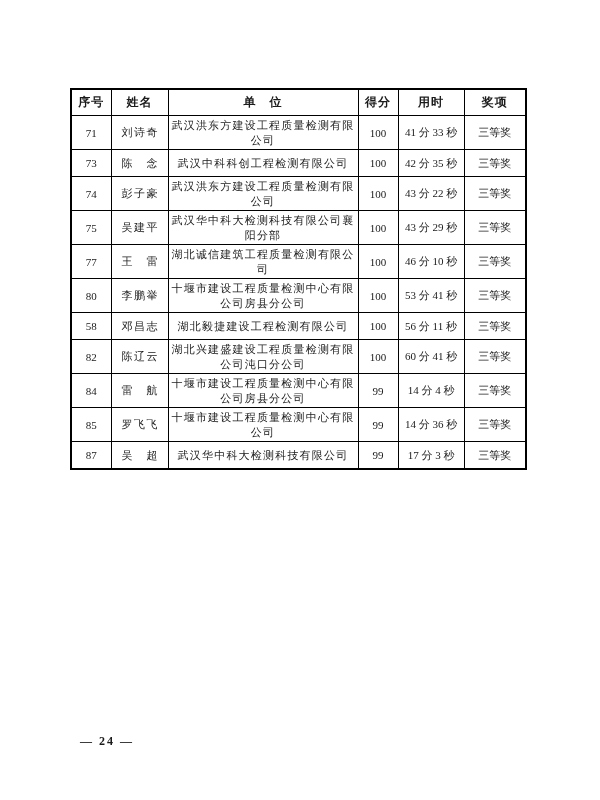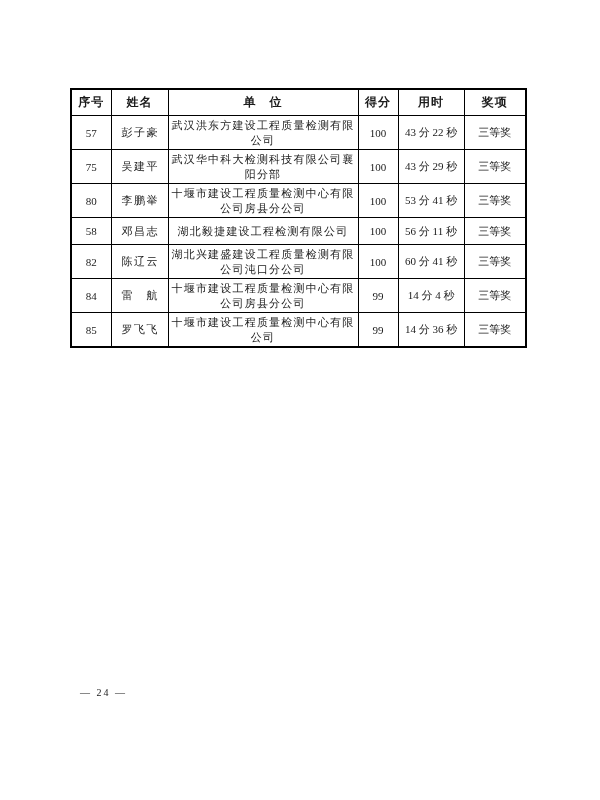--- a/index.html
+++ b/index.html
@@ -63,23 +63,24 @@
   }
   col.w-no    { width: 40px; }
   col.w-name  { width: 57px; }
   col.w-unit  { width: 190px; }
   col.w-score { width: 40px; }
   col.w-time  { width: 66px; }
   col.w-award { width: 62px; }
   .page-number {
     position: absolute;
     left: 80px;
-    top: 687px;
-    font-size: 10px;
+    top: 734px;
+    font-size: 12px;
     letter-spacing: 2px;
+    font-weight: bold;
   }
 </style>
 </head>
 <body>
 
 <div class="page">
   <div class="table-wrap">
     <table class="results">
       <colgroup>
         <col class="w-no">
@@ -93,42 +94,66 @@
         <tr id="header-row">
             <th>序号</th>
             <th>姓名</th>
             <th>单　位</th>
             <th>得分</th>
             <th>用时</th>
             <th>奖项</th>
           </tr>
       </thead>
       <tbody id="table-body">
-
-
-
-  <tr>
-    <td>57</td>
+  <tr>
+    <td>71</td>
+    <td><span class="name-inner">刘诗奇</span></td>
+    <td class="c-unit">武汉洪东方建设工程质量检测有限公司</td>
+    <td>100</td>
+    <td>41 分 33 秒</td>
+    <td>三等奖</td>
+  </tr>
+
+
+  <tr>
+    <td>73</td>
+    <td><span class="name-inner">陈念</span></td>
+    <td class="c-unit">武汉中科科创工程检测有限公司</td>
+    <td>100</td>
+    <td>42 分 35 秒</td>
+    <td>三等奖</td>
+  </tr>
+
+  <tr>
+    <td>74</td>
     <td><span class="name-inner">彭子豪</span></td>
     <td class="c-unit">武汉洪东方建设工程质量检测有限公司</td>
     <td>100</td>
     <td>43 分 22 秒</td>
     <td>三等奖</td>
   </tr>
 
   <tr>
     <td>75</td>
     <td><span class="name-inner">吴建平</span></td>
     <td class="c-unit">武汉华中科大检测科技有限公司襄阳分部</td>
     <td>100</td>
     <td>43 分 29 秒</td>
     <td>三等奖</td>
   </tr>
 
 
+  <tr>
+    <td>77</td>
+    <td><span class="name-inner">王雷</span></td>
+    <td class="c-unit">湖北诚信建筑工程质量检测有限公司</td>
+    <td>100</td>
+    <td>46 分 10 秒</td>
+    <td>三等奖</td>
+  </tr>
 
 
 
   <tr>
     <td>80</td>
     <td><span class="name-inner">李鹏举</span></td>
     <td class="c-unit">十堰市建设工程质量检测中心有限公司房县分公司</td>
     <td>100</td>
     <td>53 分 41 秒</td>
     <td>三等奖</td>
@@ -165,18 +190,26 @@
   <tr>
     <td>85</td>
     <td><span class="name-inner">罗飞飞</span></td>
     <td class="c-unit">十堰市建设工程质量检测中心有限公司</td>
     <td>99</td>
     <td>14 分 36 秒</td>
     <td>三等奖</td>
   </tr>
 
 
+  <tr>
+    <td>87</td>
+    <td><span class="name-inner">吴超</span></td>
+    <td class="c-unit">武汉华中科大检测科技有限公司</td>
+    <td>99</td>
+    <td>17 分 3 秒</td>
+    <td>三等奖</td>
+  </tr>
 </tbody>
     </table>
   </div>
 
   <div class="page-number">— 24 —</div>
 </div>
 
 </body></html>

